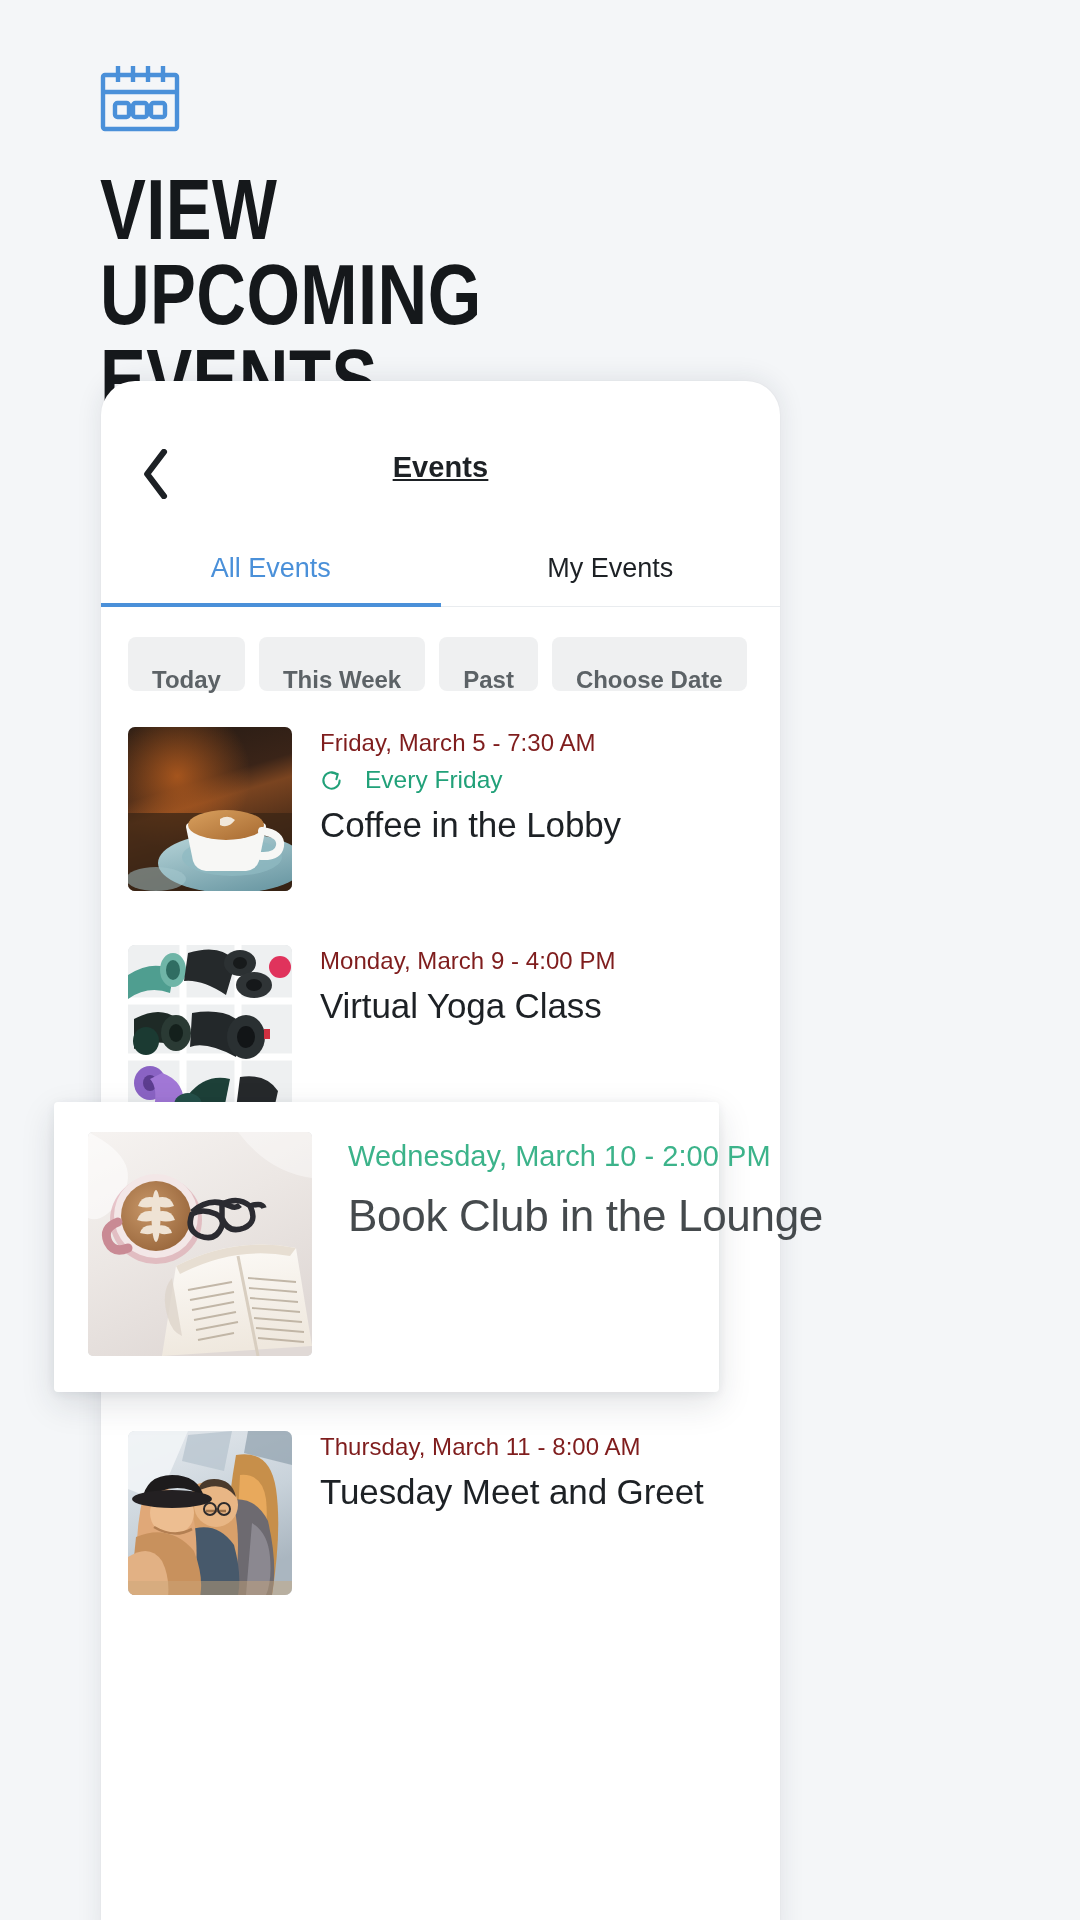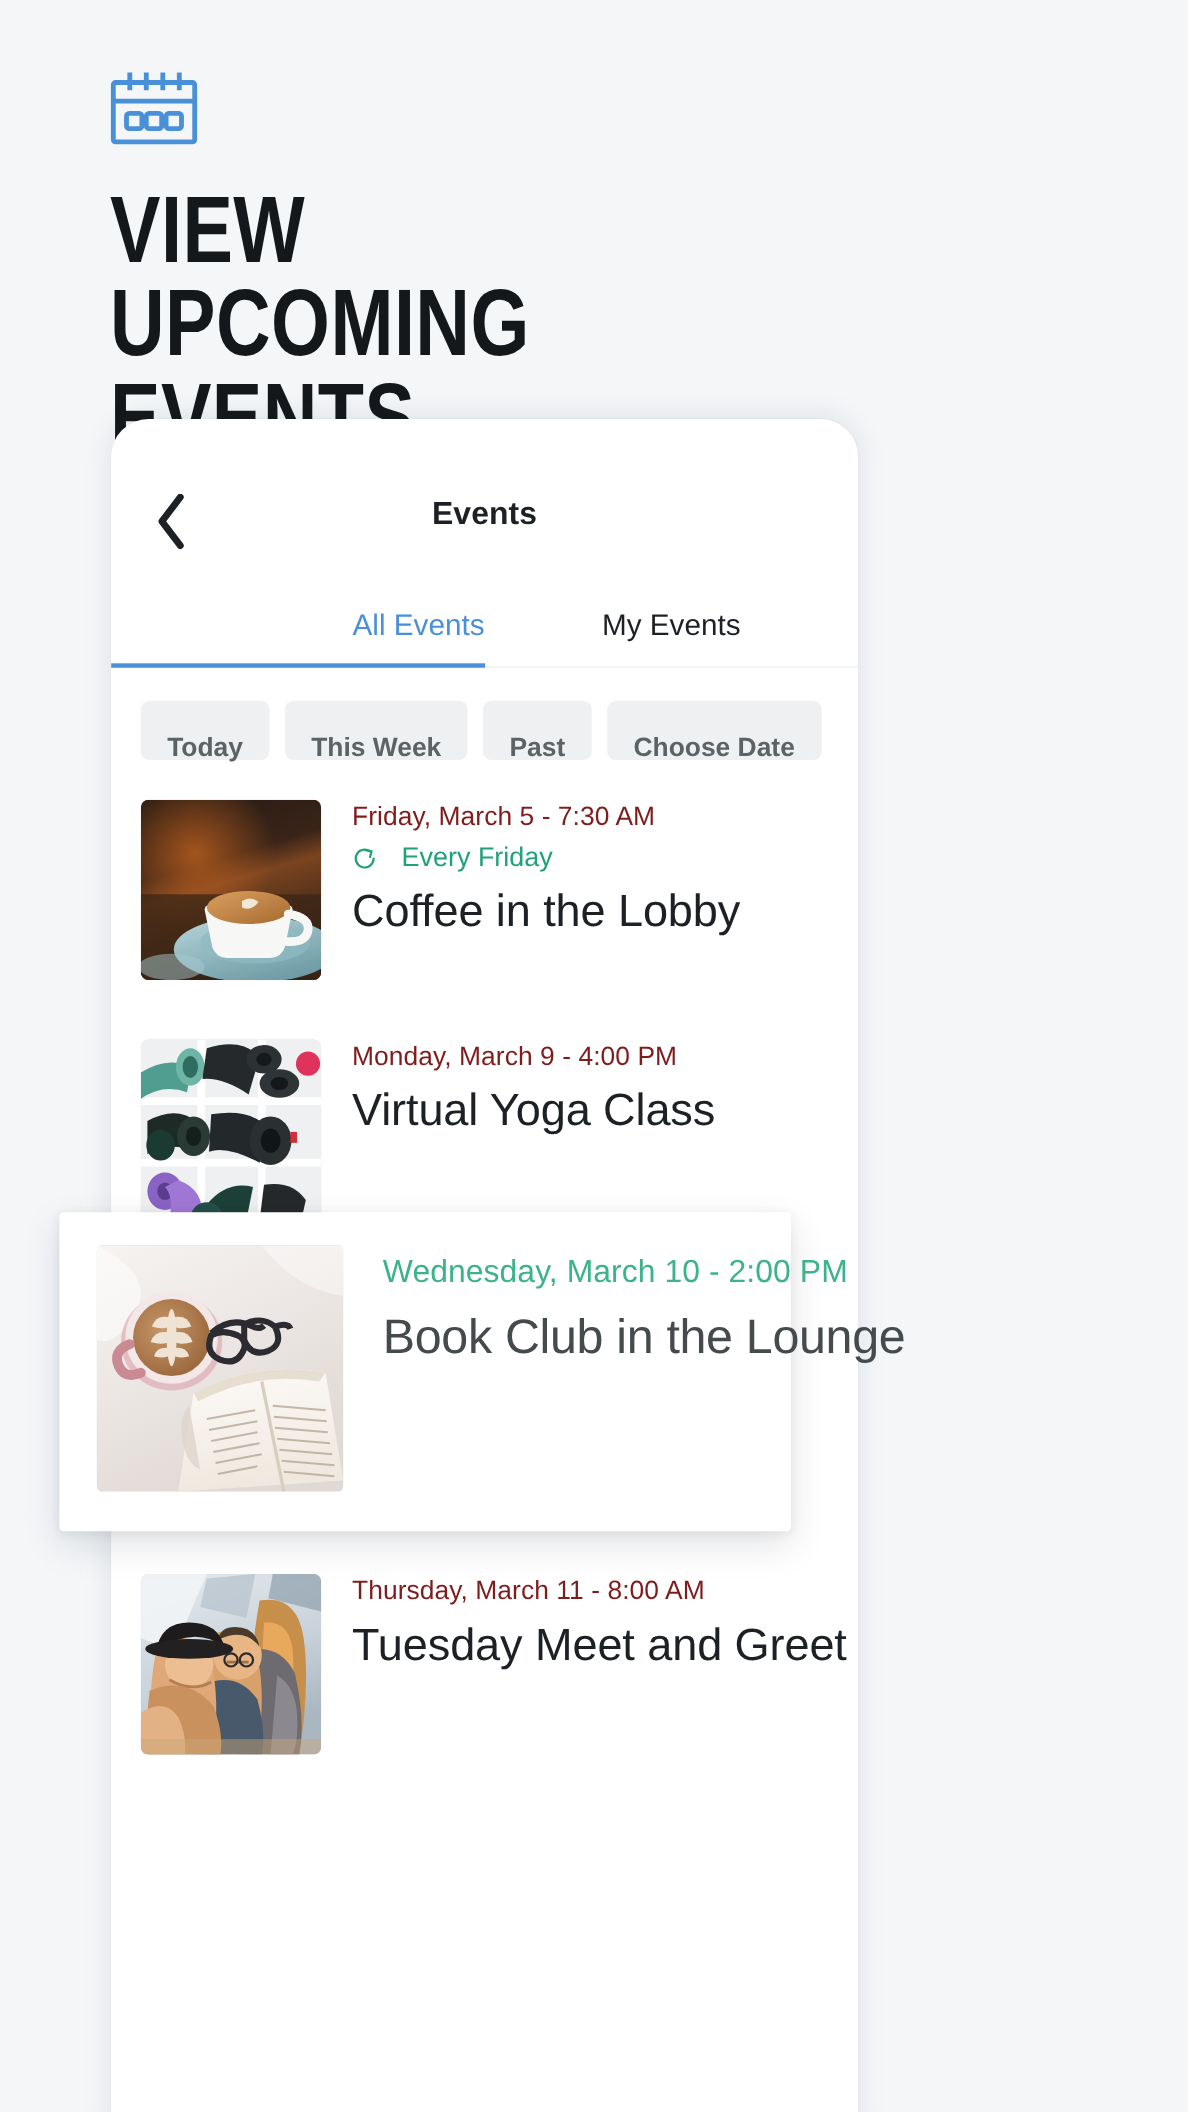--- a/index.html
+++ b/index.html
@@ -82,38 +82,39 @@
 
   .nav-title {
     position: absolute;
     left: 0; right: 0;
     top: 18px;
     text-align: center;
     font-size: 29px;
     font-weight: 700;
     color: #1d2125;
     letter-spacing: 0.1px;
+    text-decoration: underline;
   }
 
   
   .tabs {
     display: flex;
     width: 100%;
     border-bottom: 1px solid #e9ecef;
   }
   .tab {
     flex: 1 1 50%;
     text-align: center;
     padding: 12px 0 22px;
     font-size: 27px;
     color: #1d2125;
     cursor: pointer;
     position: relative;
   }
-  .tab.active { color: #4a90d9; text-align: right; }
+  .tab.active { color: #4a90d9; }
   .tab.active::after {
     content: "";
     position: absolute;
     left: 0; right: 0; bottom: -1px;
     height: 4px;
     background: #4a90d9;
   }
 
   
   .chips {
@@ -172,21 +173,21 @@
     align-items: center;
     gap: 22px;
     margin-top: 9px;
     font-size: 24.5px;
     color: #21a179;
   }
   .event-repeat svg { display: block; flex: 0 0 auto; }
 
   .event-title {
     margin-top: 11px;
-    font-size: 41px;
+    font-size: 35px;
     color: #1d2125;
     letter-spacing: -0.1px;
     white-space: nowrap;
   }
 
   
   .highlight-card {
     position: absolute;
     left: 54px;
     top: 1102px;

